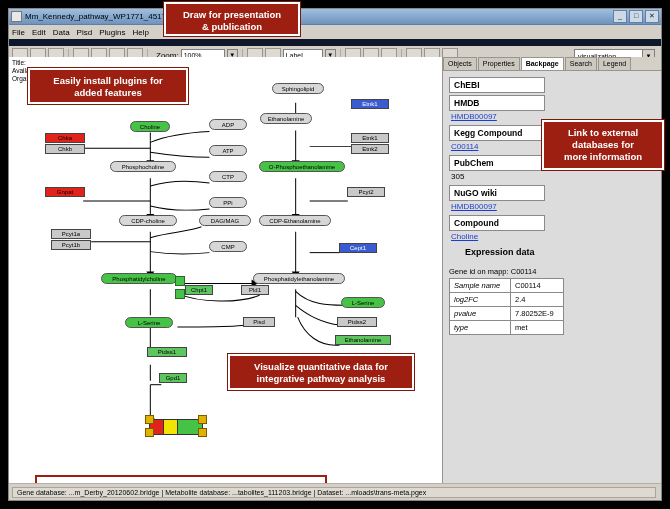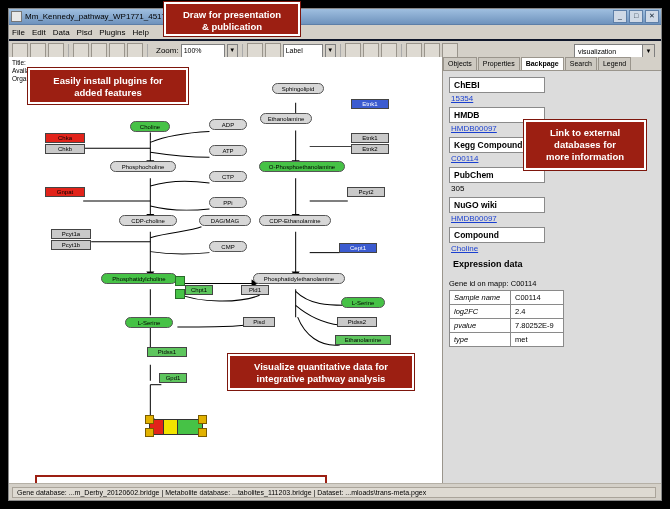--- a/index.html
+++ b/index.html
@@ -7,21 +7,21 @@
   #app{position:absolute;left:8px;top:8px;width:654px;height:493px;background:#d9d9d9;border:1px solid #888;box-sizing:border-box;}
 
   
   .titlebar{height:15px;background:linear-gradient(#9fbfe0,#6f93bd);border-bottom:1px solid #5d7fa8;display:flex;align-items:center;padding:0 2px;font-size:8px;color:#000;}
   .tb-ico{width:9px;height:9px;background:#e8e8e8;border:1px solid #777;margin-right:3px;}
   .tb-title{flex:1;font-size:8px;white-space:nowrap;overflow:hidden;}
   .tb-btns{display:flex;gap:2px;}
   .tb-btn{width:12px;height:11px;background:#cfd9e6;border:1px solid #5d7fa8;font-size:7px;line-height:10px;text-align:center;color:#123;}
 
   
-  .menubar{height:14px;background:#d4d0c8;border-bottom:2px solid #0f172a;display:flex;align-items:center;padding:0 3px;font-size:8px;gap:7px;}
+  .menubar{height:14px;background:#d4d0c8;border-bottom:7px solid #0f172a;display:flex;align-items:center;padding:0 3px;font-size:8px;gap:7px;}
   .menubar span{cursor:default;}
 
   
   .toolbar{height:19px;background:#d4d0c8;border-bottom:1px solid #737373;display:flex;align-items:center;padding:0 3px;gap:2px;font-size:8px;}
   .tbtn{width:14px;height:14px;background:#dedad2;border:1px solid #9a958c;display:inline-block;position:relative;}
   .sep{width:1px;height:14px;background:#aaa;margin:0 2px;}
   .zoomlbl{font-size:8px;margin-left:4px;}
   .zoombox{width:40px;height:12px;background:#fff;border:1px solid #7f7f7f;font-size:7px;line-height:12px;padding-left:2px;}
   .labelbox{width:36px;height:12px;background:#fff;border:1px solid #7f7f7f;font-size:7px;line-height:12px;padding-left:2px;}
   .caret{width:9px;height:12px;background:#d4d0c8;border:1px solid #7f7f7f;font-size:6px;line-height:11px;text-align:center;}
@@ -35,21 +35,21 @@
 
   
   .tabs{display:flex;height:13px;background:#d4d0c8;font-size:7px;border-bottom:1px solid #9a958c;}
   .tab{padding:0 4px;line-height:12px;border:1px solid #9a958c;border-bottom:none;background:#cdc9c1;margin-right:1px;}
   .tab.active{background:#fff;font-weight:bold;}
   .panelbody{flex:1;background:#dcdcdc;overflow:hidden;position:relative;padding:4px 6px;}
 
   .fieldlbl{background:#fff;border:1px solid #8a8a8a;font-size:8.5px;font-weight:bold;padding:2px 4px;margin:2px 0 1px;display:block;width:86px;}
   .flink{color:#1a3fd0;text-decoration:underline;font-size:8px;display:block;margin:1px 0 4px 2px;}
   .ftext{font-size:8px;display:block;margin:1px 0 4px 2px;color:#000;}
-  .exprhdr{font-size:9px;font-weight:bold;margin:6px 0 3px 4px;}
+  .exprhdr{font-size:9px;font-weight:bold;margin:6px 0 3px 16px;}
   .geneid{font-size:7.5px;margin-bottom:2px;margin-top:10px;}
   table.expr{border-collapse:collapse;font-size:7.5px;}
   table.expr td{border:1px solid #8a8a8a;background:#fff;padding:1px 4px;height:11px;}
   table.expr td.k{width:52px;font-style:italic;}
   table.expr td.v{width:44px;}
 
   
   .canvas-meta{position:absolute;left:3px;top:2px;font-size:6.5px;color:#000;line-height:8px;}
 
   
@@ -249,21 +249,20 @@
       <div class="tabs">
         <div class="tab">Objects</div>
         <div class="tab">Properties</div>
         <div class="tab active">Backpage</div>
         <div class="tab">Search</div>
         <div class="tab">Legend</div>
       </div>
       <div class="panelbody">
 
         <span class="fieldlbl">ChEBI</span>
-        <a class="flink" href="#">15354</a>
 
         <span class="fieldlbl">HMDB</span>
         <a class="flink" href="#">HMDB00097</a>
 
         <span class="fieldlbl" style="width:106px">Kegg Compound</span>
         <a class="flink" href="#">C00114</a>
 
         <span class="fieldlbl">PubChem</span>
         <span class="ftext">305</span>
 
@@ -304,17 +303,17 @@
 
   <div class="statusbar">
     <span class="cell" style="flex:1">Gene database: ...m_Derby_20120602.bridge | Metabolite database: ...tabolites_111203.bridge | Dataset: ...mloads\trans-meta.pgex</span>
   </div>
 </div>
 
 <div class="callout" style="left:164px;top:2px;width:136px;height:34px;white-space:pre-line;">Draw for presentation
 &amp; publication</div>
 <div class="callout" style="left:28px;top:68px;width:160px;height:36px;white-space:pre-line;">Easily install plugins for
 added features</div>
-<div class="callout" style="left:524px;top:120px;width:122px;height:50px;white-space:pre-line;">Link  to external
+<div class="callout" style="left:542px;top:120px;width:122px;height:50px;white-space:pre-line;">Link  to external
 databases  for
 more information</div>
 <div class="callout" style="left:228px;top:354px;width:186px;height:36px;white-space:pre-line;">Visualize quantitative data  for
 integrative pathway analysis</div>
 
 </body></html>

